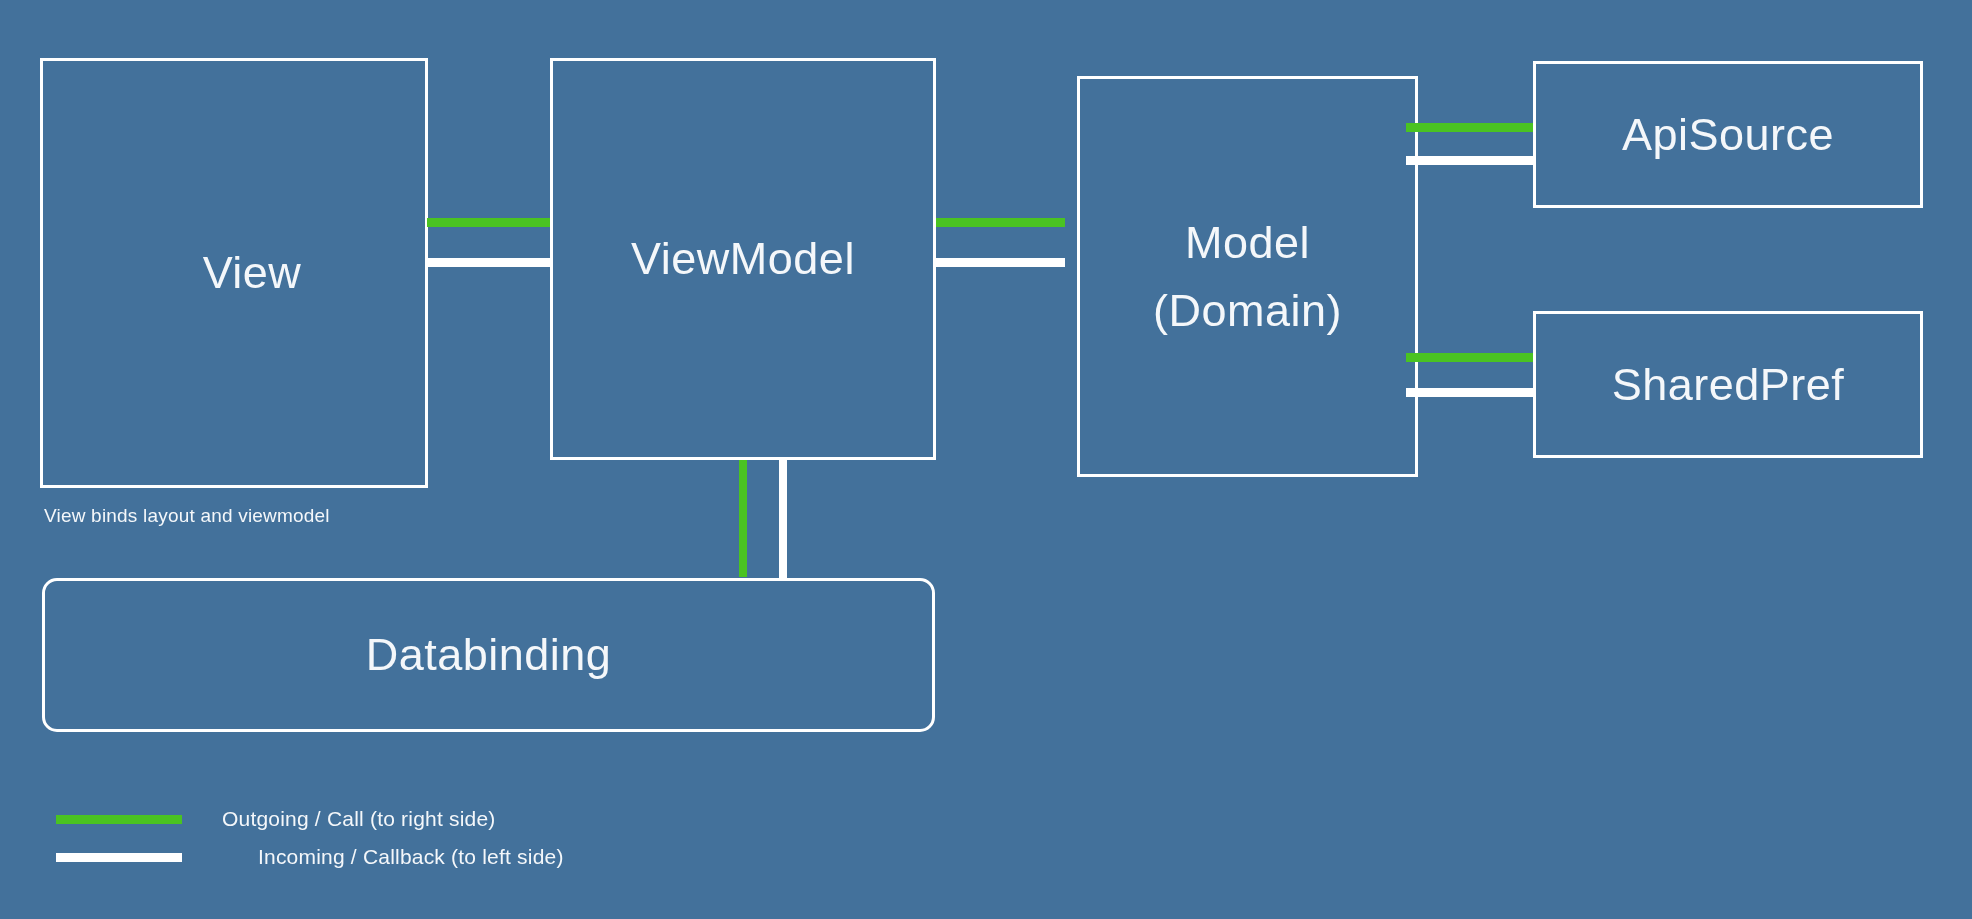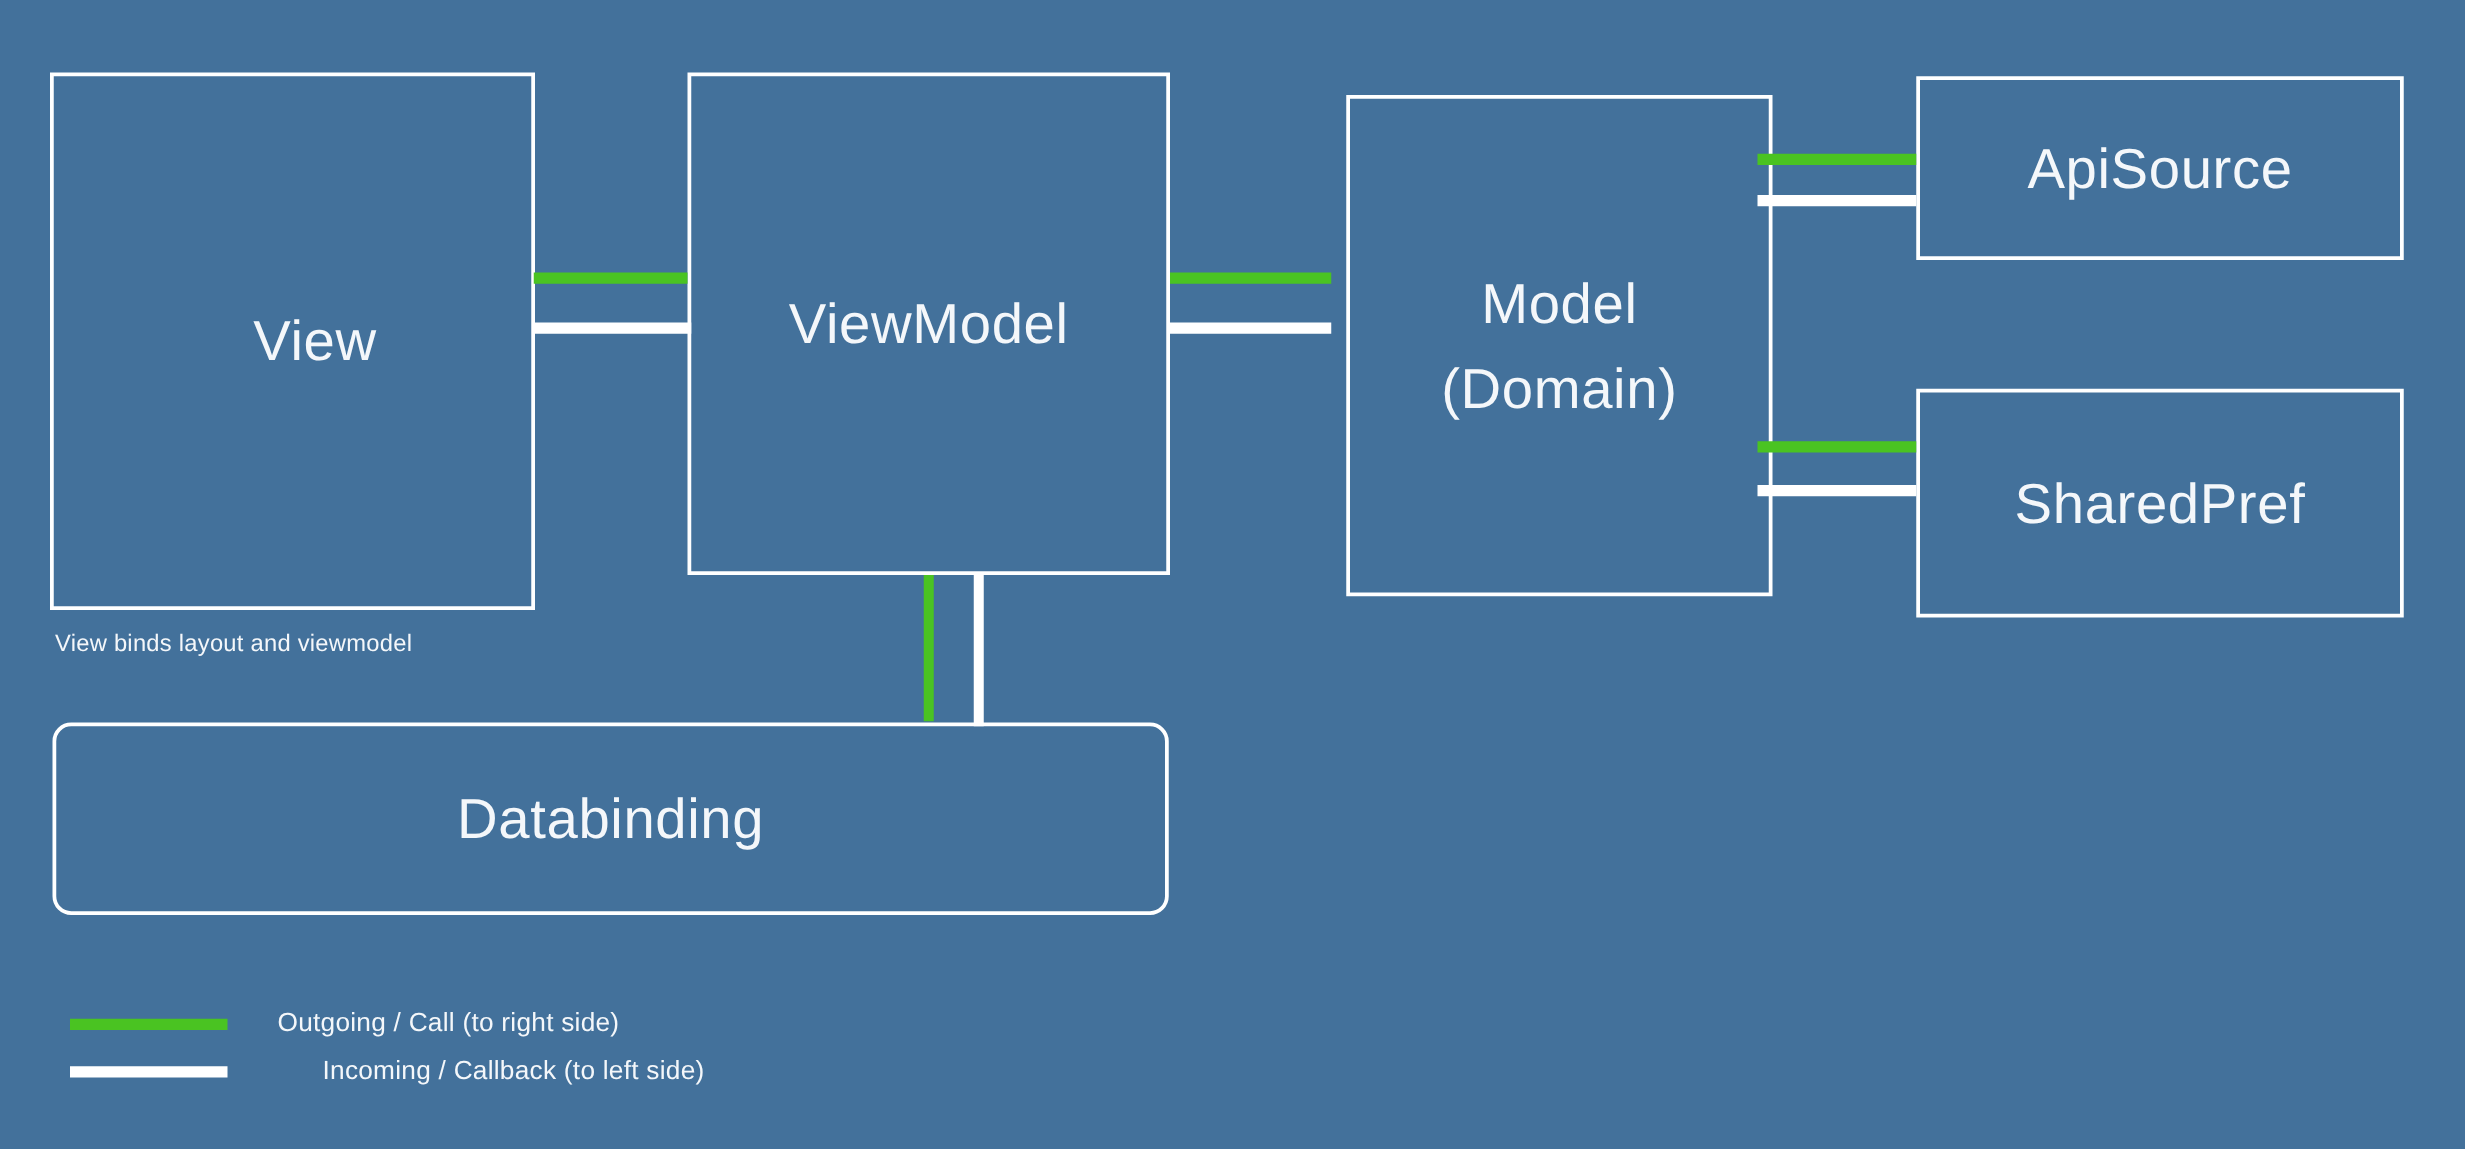--- a/index.html
+++ b/index.html
@@ -84,21 +84,21 @@
 
   <div class="node" style="left:1065px; top:76px; width:341px; height:401px;margin-left:12px;">
     <span>Model</span>
     <span>(Domain)</span>
   </div>
 
   <div class="node" style="left:1533px; top:61px; width:390px; height:147px;">
     <span>ApiSource</span>
   </div>
 
-  <div class="node" style="left:1533px; top:311px; width:390px; height:183px;">
+  <div class="node" style="left:1533px; top:311px; width:390px; height:147px;">
     <span>SharedPref</span>
   </div>
 
   <div class="node" style="left:42px; top:578px; width:893px; height:154px;border-radius:15px;">
     <span>Databinding</span>
   </div>
 
   <div class="edge outgoing" style="left:427px; top:218px; width:123px; height:9px;"></div>
   <div class="edge incoming" style="left:427px; top:258px; width:126px; height:9px;"></div>
 

